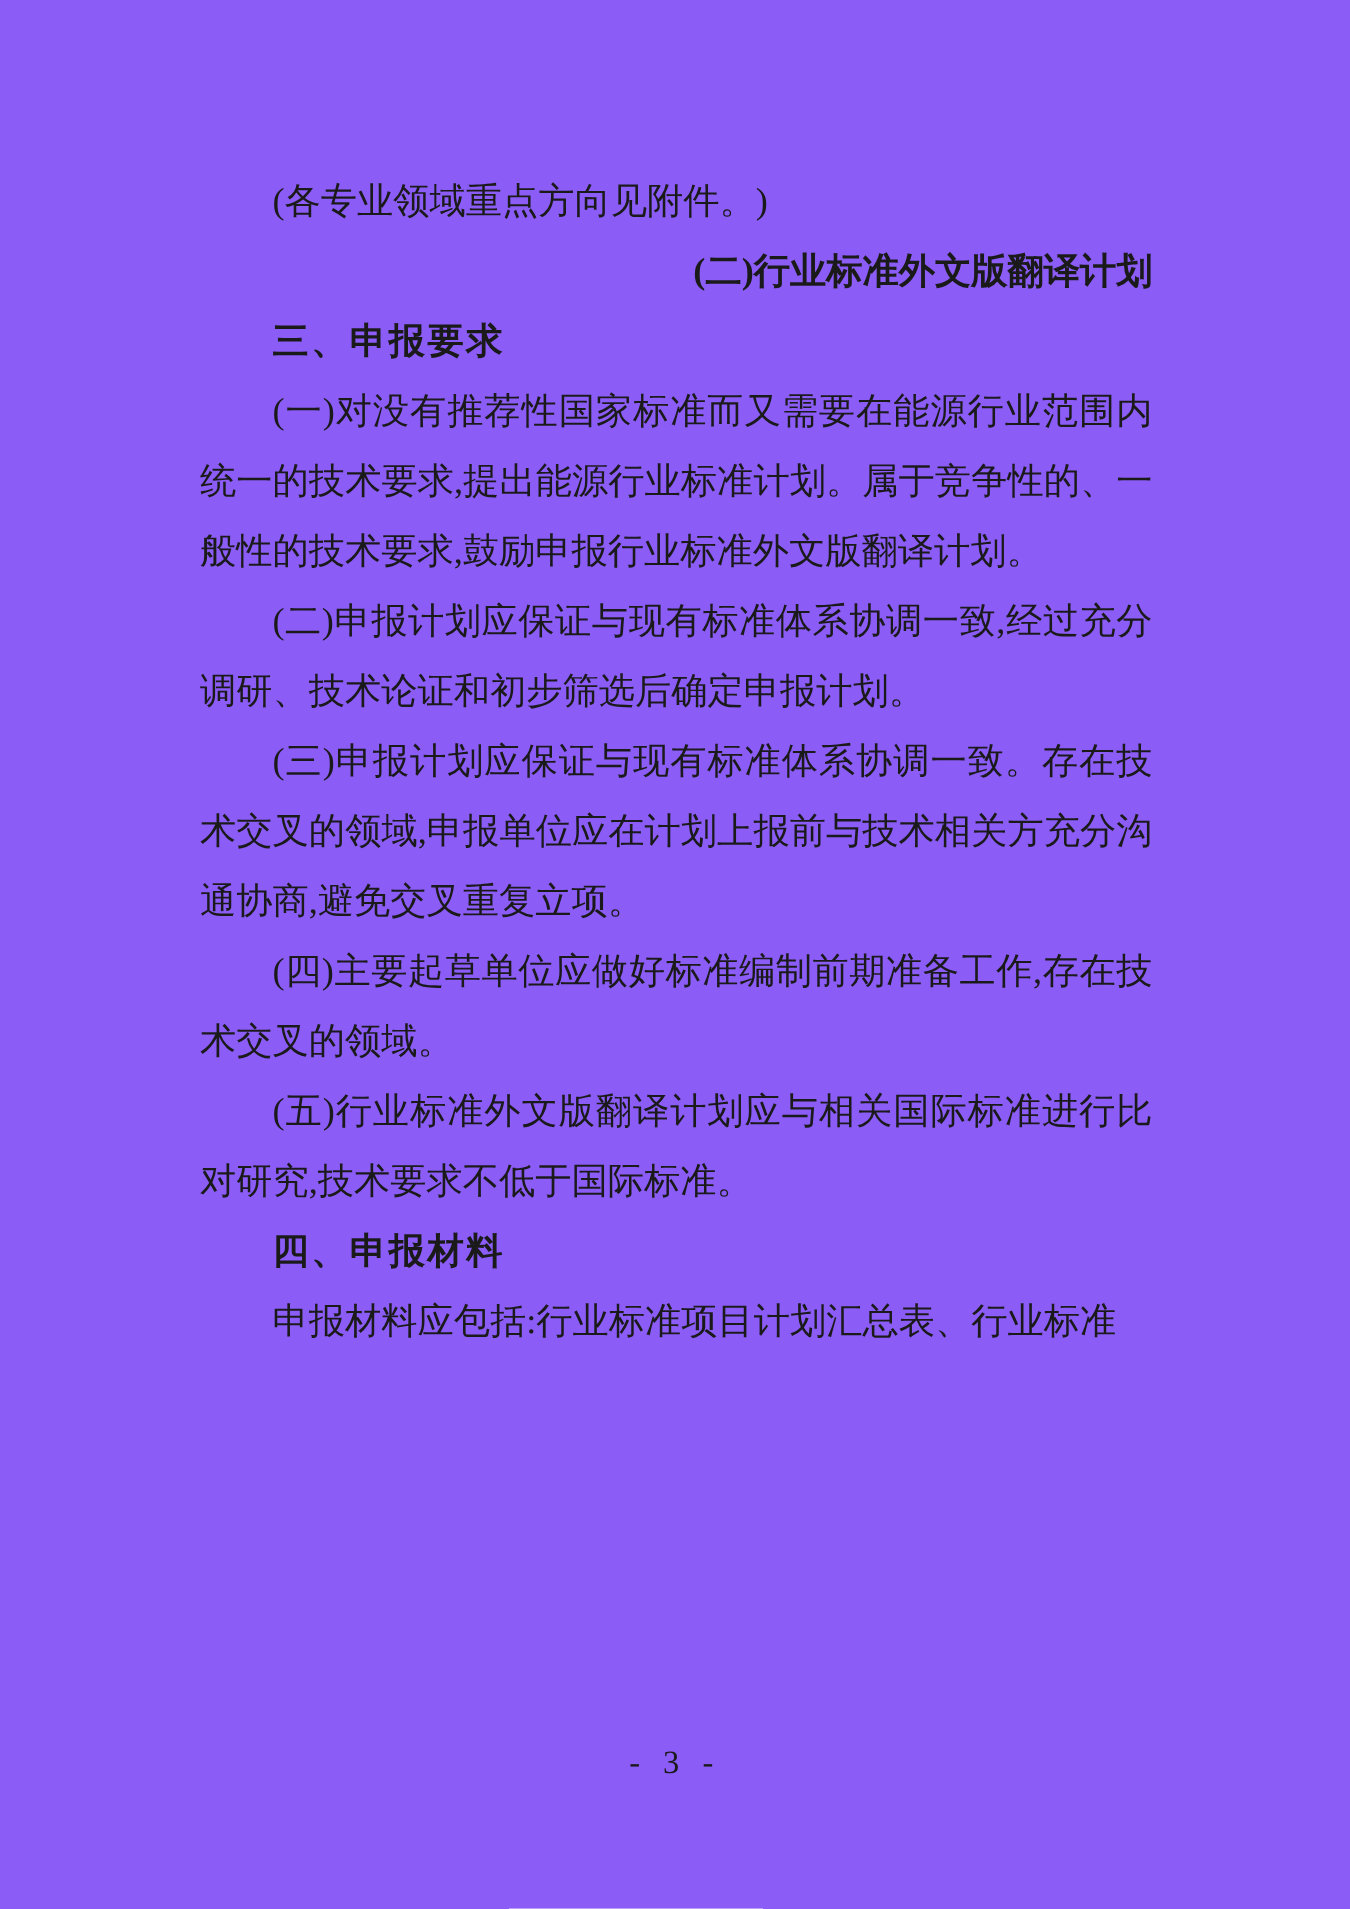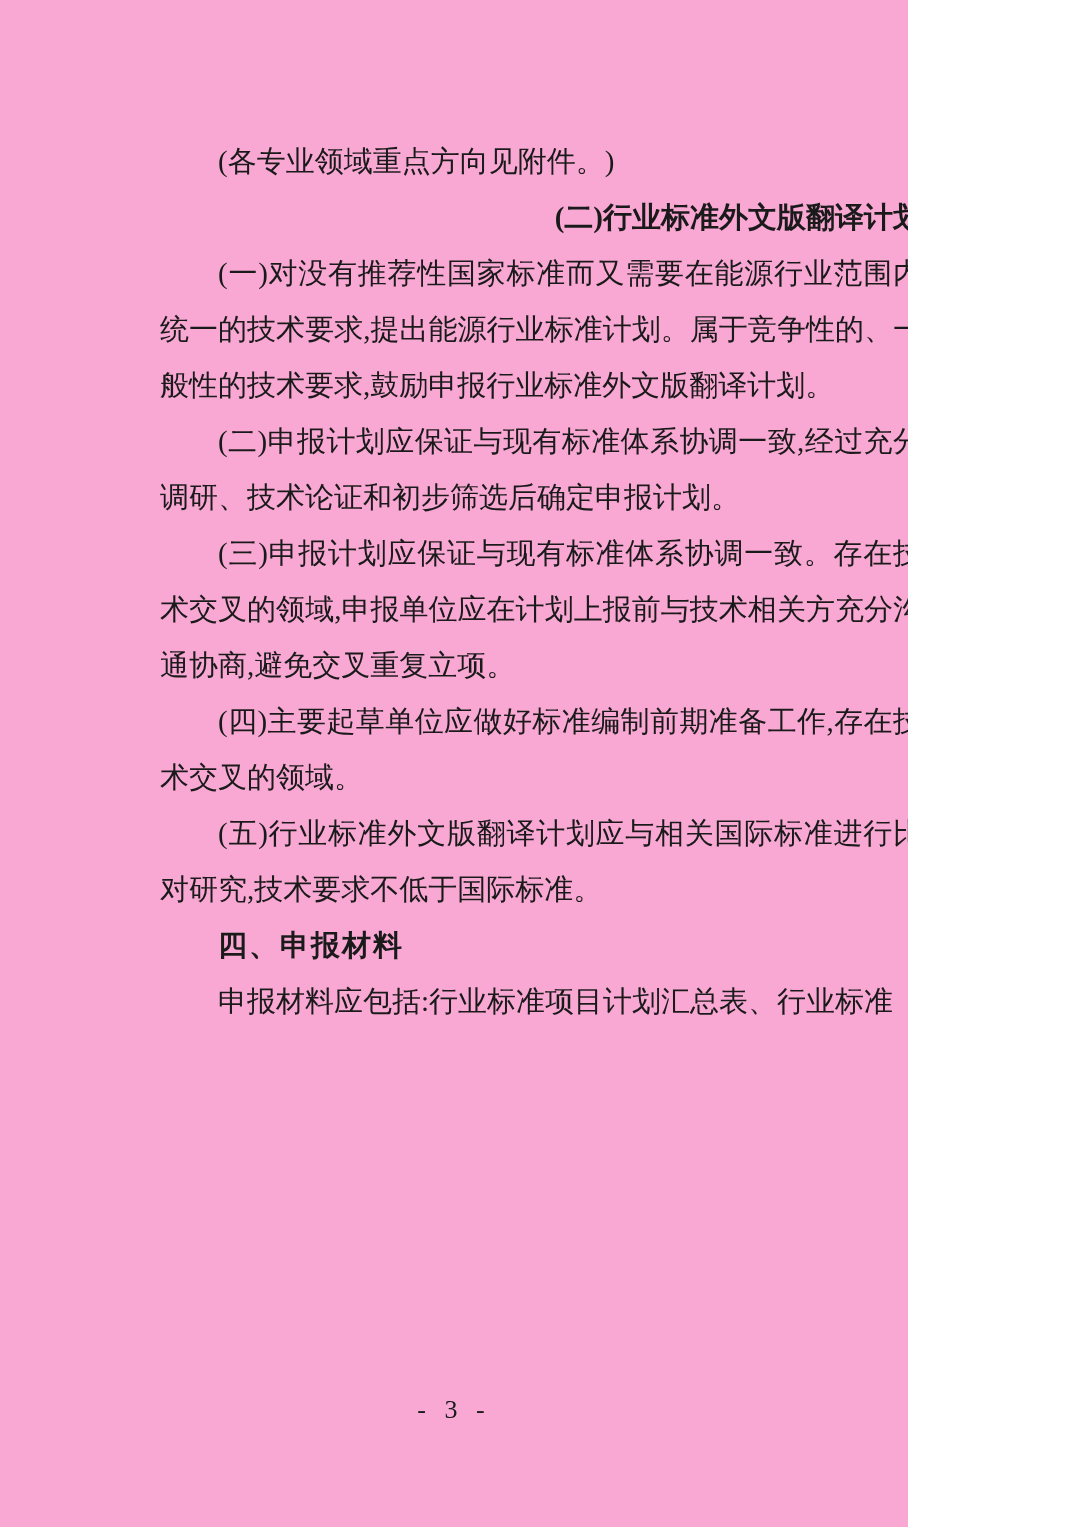--- a/index.html
+++ b/index.html
@@ -2,23 +2,23 @@
 <html><head>
 <meta charset="utf-8">
 <style>
   html, body {
     margin: 0;
     padding: 0;
     background: #ffffff;
   }
   .page {
     position: relative;
-    width: 908px;
+    width: 1080px;
     height: 1527px;
-    background: #f9a8d4;
+    background: #8b5cf6;
     color: #1a1a1a;
     overflow: hidden;
     font-family: "Liberation Serif", serif;
   }
   .content {
     position: absolute;
     left: 160px;
     top: 133px;
     width: 762px;
   }
@@ -60,20 +60,21 @@
     letter-spacing: 6px;
   }
 </style>
 </head>
 <body>
 
 <div class="page">
   <div class="content">
     <p class="blk para">(各专业领域重点方向见附件。)</p>
     <p class="blk h-kai">(二)行业标准外文版翻译计划</p>
+    <p class="blk h-hei">三、申报要求</p>
     <p class="blk para">(一)对没有推荐性国家标准而又需要在能源行业范围内统一的技术要求,提出能源行业标准计划。属于竞争性的、一般性的技术要求,鼓励申报行业标准外文版翻译计划。</p>
     <p class="blk para">(二)申报计划应保证与现有标准体系协调一致,经过充分调研、技术论证和初步筛选后确定申报计划。</p>
     <p class="blk para">(三)申报计划应保证与现有标准体系协调一致。存在技术交叉的领域,申报单位应在计划上报前与技术相关方充分沟通协商,避免交叉重复立项。</p>
     <p class="blk para">(四)主要起草单位应做好标准编制前期准备工作,存在技术交叉的领域。</p>
     <p class="blk para">(五)行业标准外文版翻译计划应与相关国际标准进行比对研究,技术要求不低于国际标准。</p>
     <p class="blk h-hei">四、申报材料</p>
     <p class="blk para">申报材料应包括:行业标准项目计划汇总表、行业标准</p>
   </div>
   <div class="page-number">- 3 -</div>
 </div>

